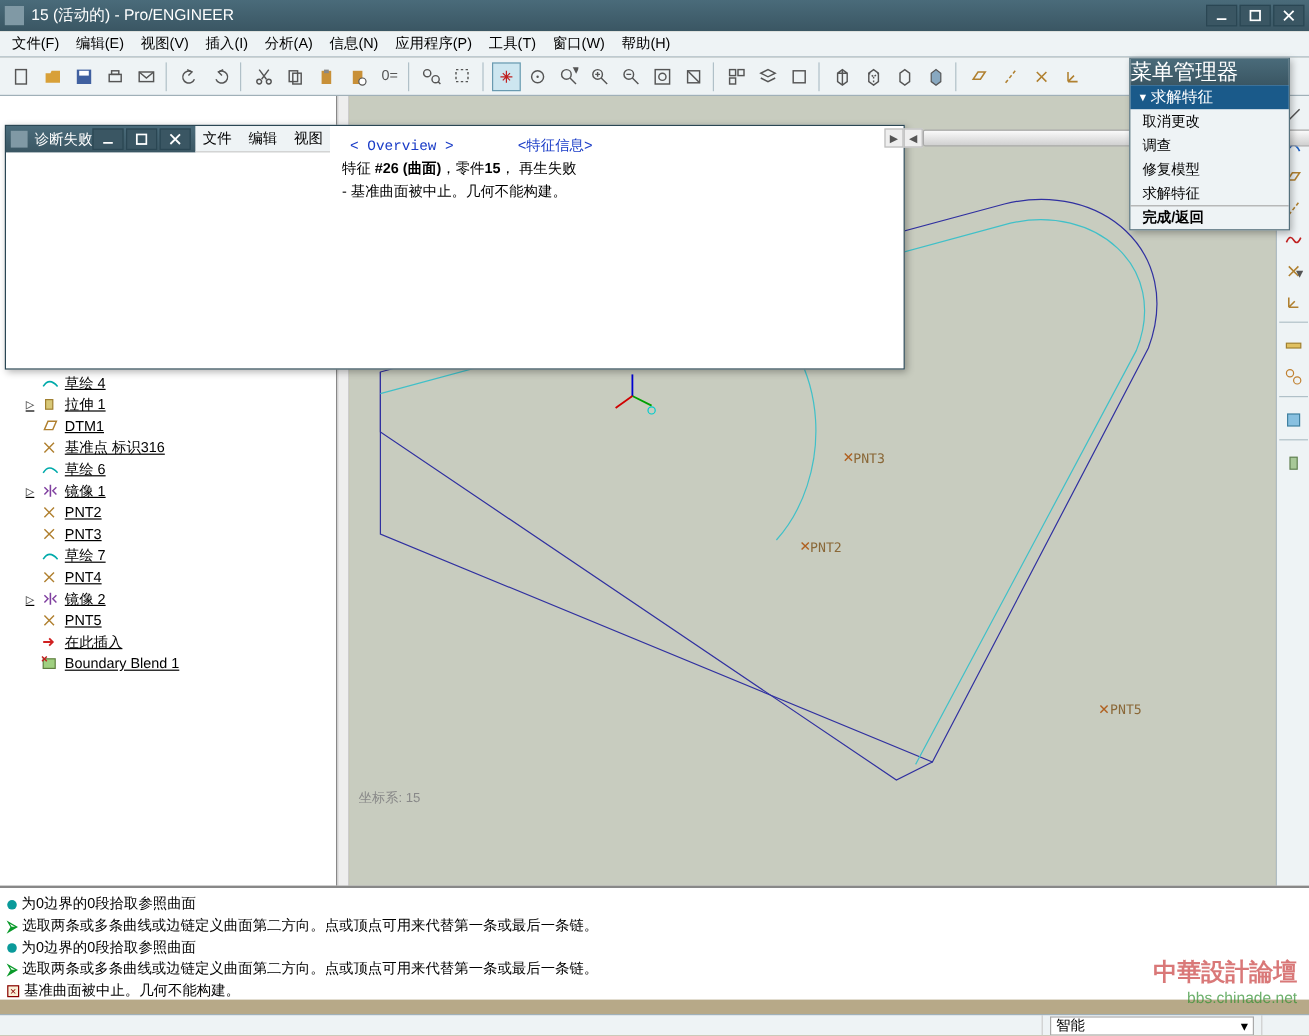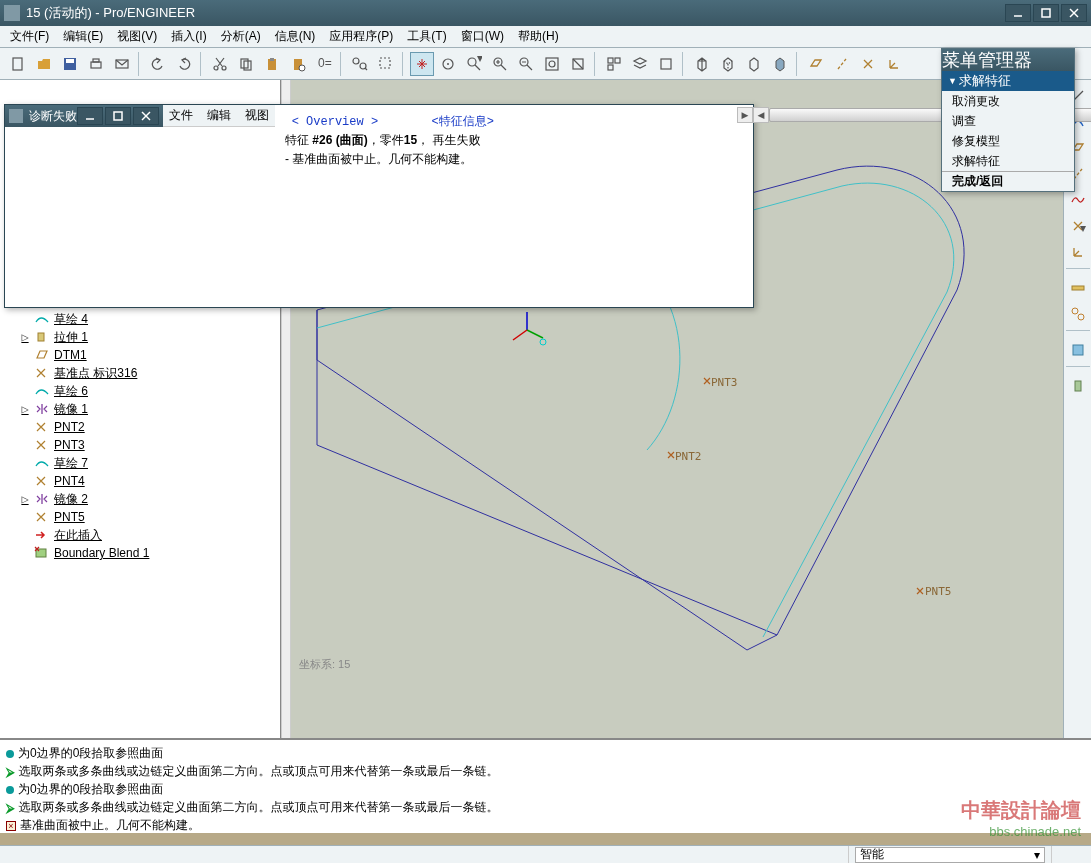--- a/index.html
+++ b/index.html
@@ -69,21 +69,21 @@
 .msgarea { position:absolute; left:0; right:0; bottom:30px; height:95px; background:#fff; border-top:2px solid #888; padding:4px 6px; font-family:"SimSun",monospace; overflow:hidden; }
 .msgarea .mln { display:flex; align-items:center; gap:4px; margin:1px 0; }
 .msgarea .dot { width:8px; height:8px; border-radius:50%; }
 .msgarea .dot.teal { background:#0a9a9a; }
 .msgarea .arrow-g { color:#0a9a2a; font-weight:bold; }
 .msgarea .sq-x { width:10px; height:10px; border:1px solid #800; color:#800; font-size:9px; line-height:8px; text-align:center; background:#faf0d8;}
 
 
 .statusbar { position:absolute; left:0; right:0; bottom:0; height:18px; background:#eef3f5; border-top:1px solid #a0b0b8; display:flex; align-items:center; }
 .statusbar .seg { border-left:1px solid #ccc; height:100%; display:flex; align-items:center; padding:0 6px; }
-.statusbar .sel { width:190px; height:16px; border:1px solid #aaa; background:#fff; padding:0 4px; display:flex; align-items:center; justify-content:space-between; }
+.statusbar .sel { width:170px; height:16px; border:1px solid #aaa; background:#fff; padding:0 4px; display:flex; align-items:center; justify-content:space-between; }
 
 
 .watermark { position:absolute; right:10px; bottom:24px; text-align:right; z-index:5; pointer-events:none; }
 .watermark .l1 { color:#c02020; font-size:20px; font-weight:bold; font-family:"KaiTi","SimSun"; opacity:0.6; }
 .watermark .l2 { color:#309030; font-size:13px; opacity:0.7; }
 
 
 .ic-stroke { stroke:#555; fill:none; stroke-width:1.2; }
 .ic-blue { stroke:#2060c0; fill:none; stroke-width:1.4; }
 .ic-red { stroke:#c02020; fill:none; stroke-width:1.3; }

